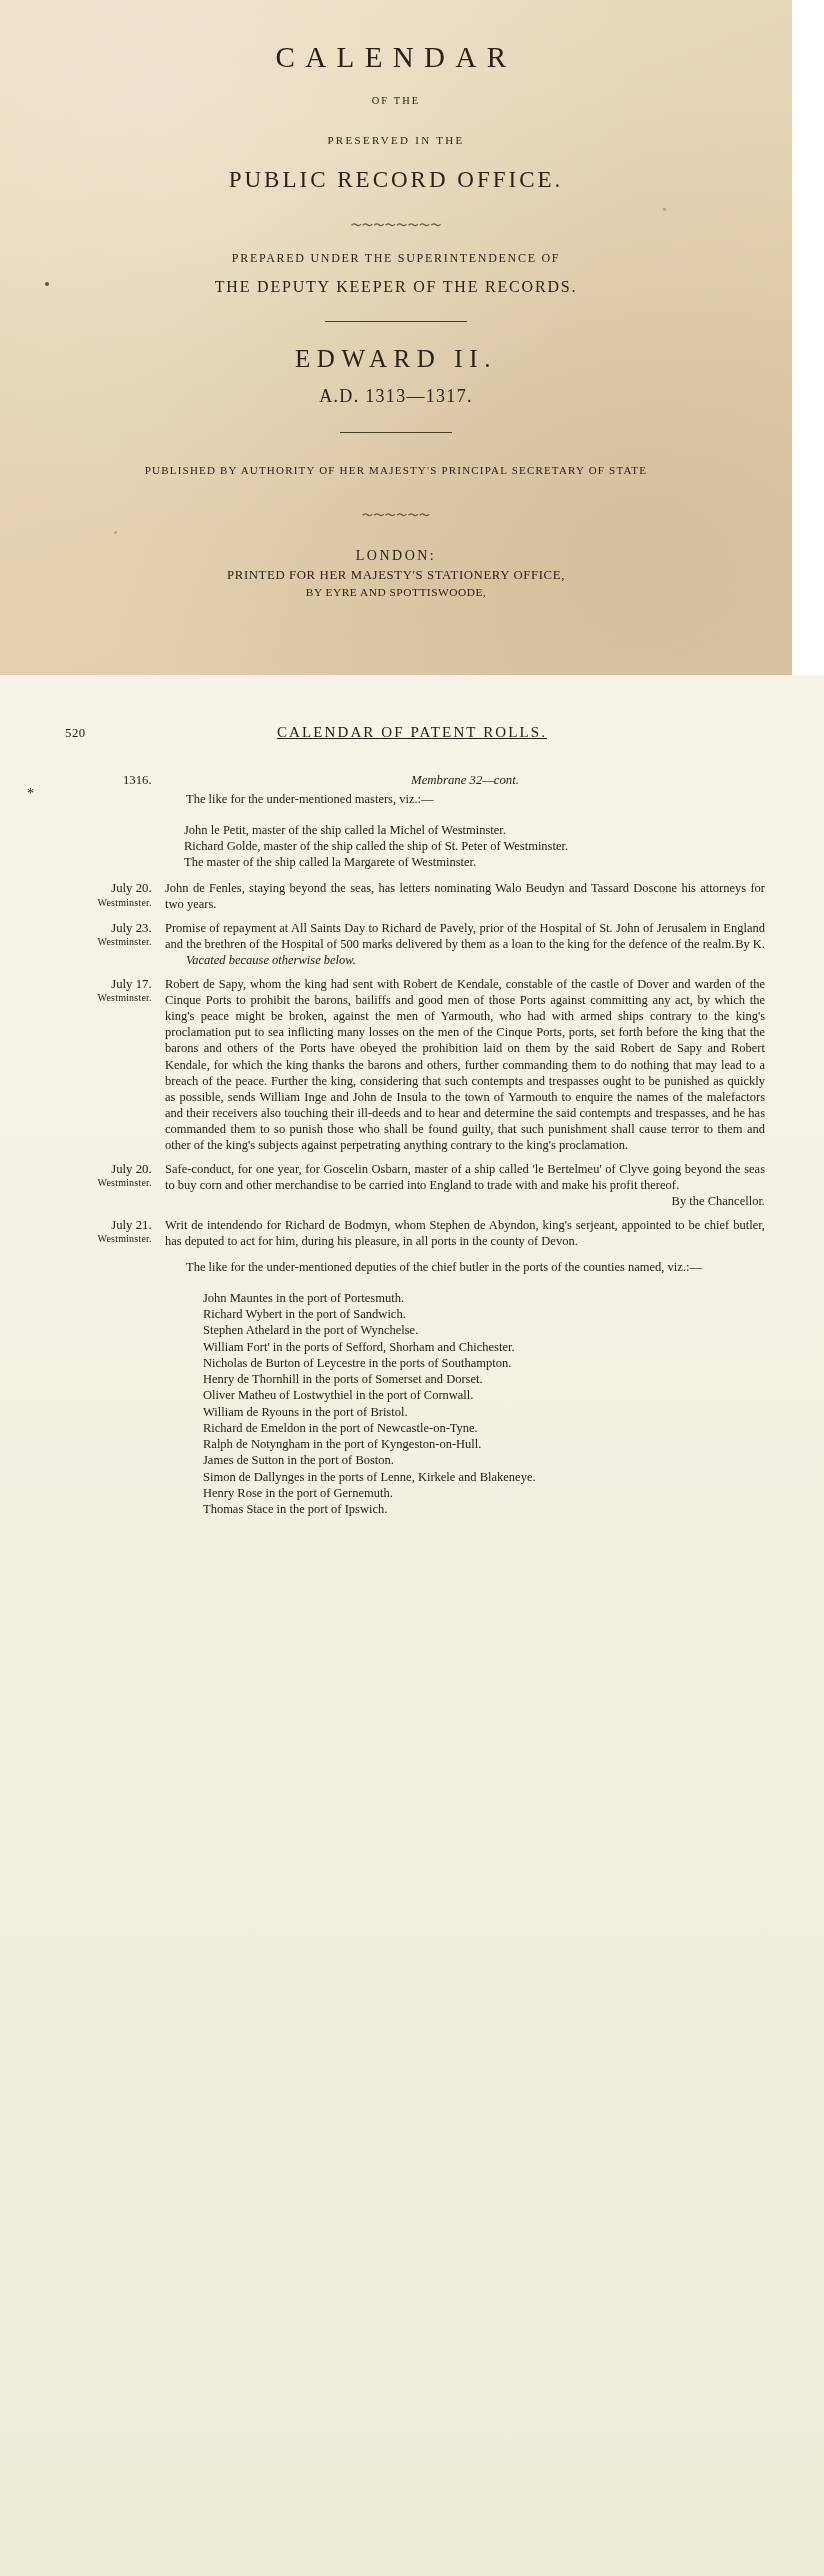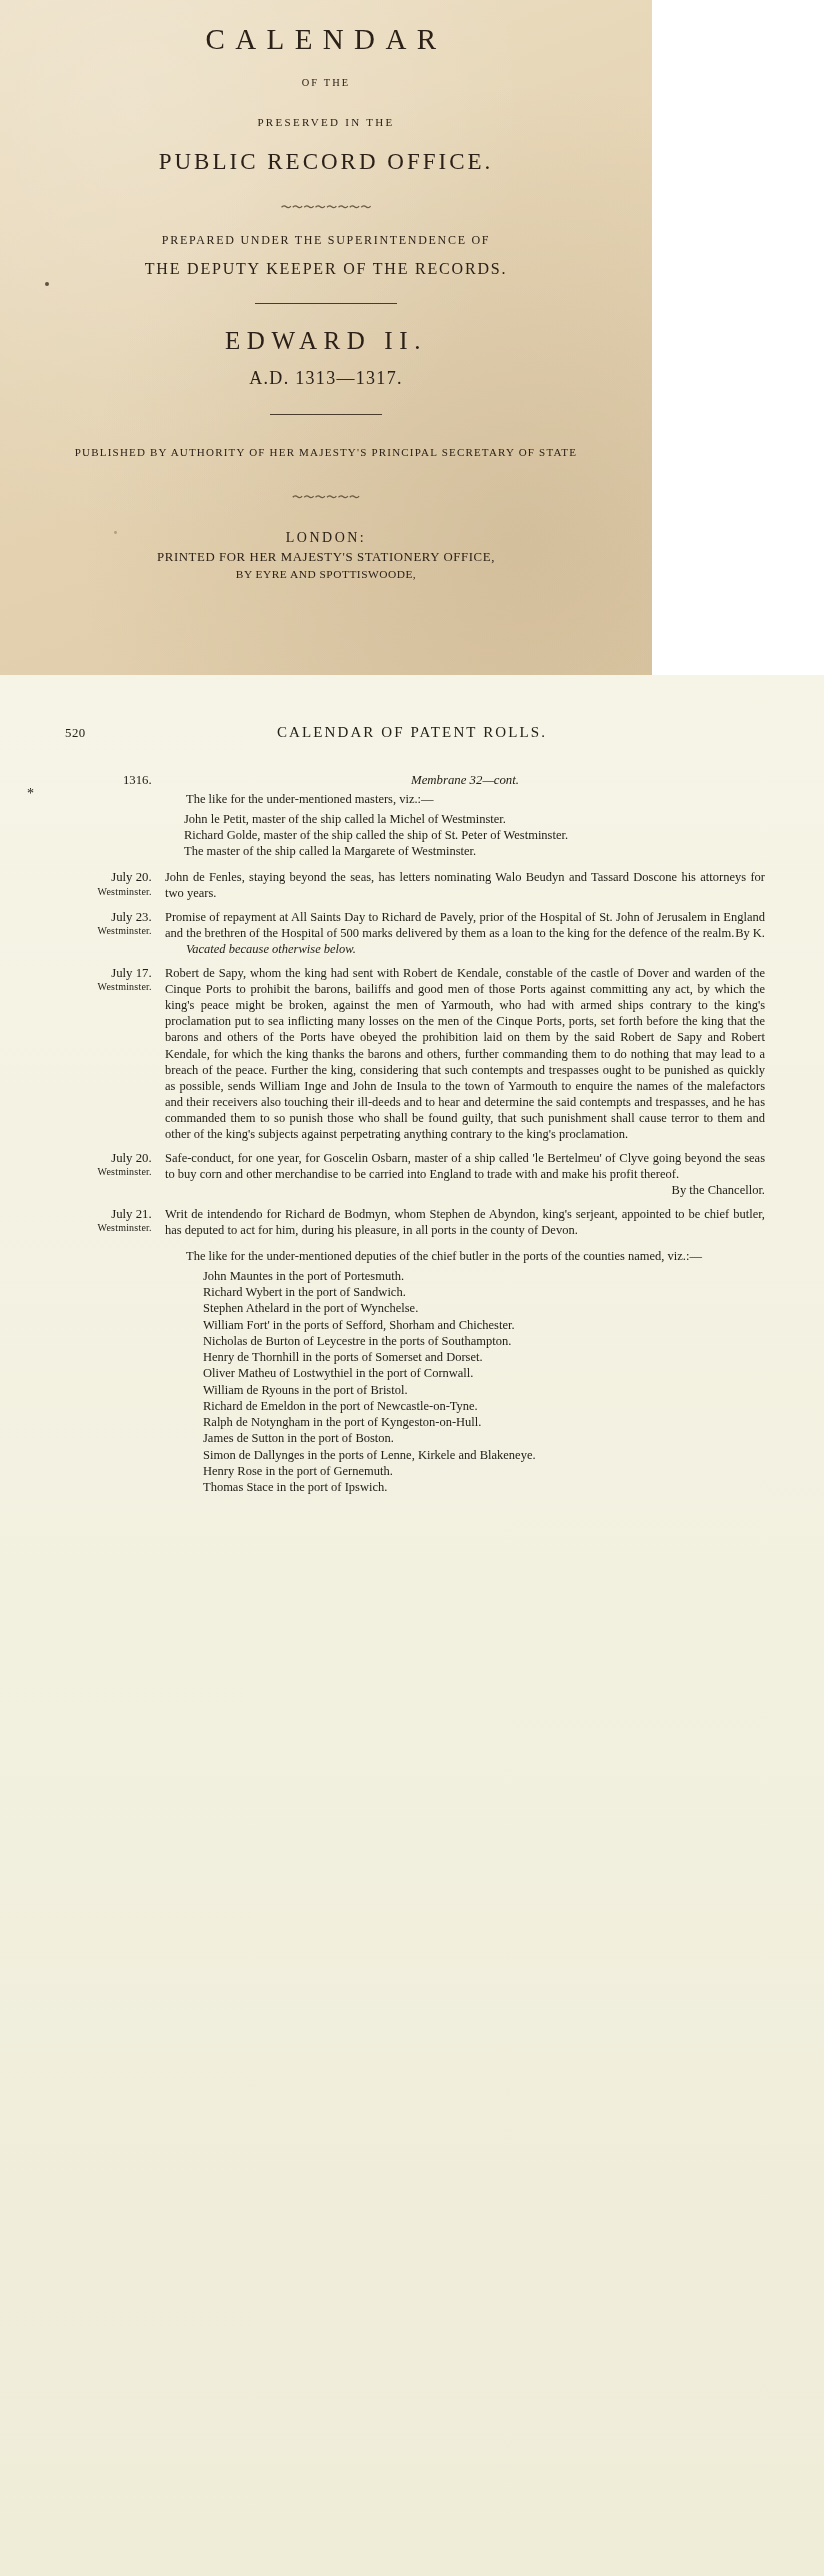--- a/index.html
+++ b/index.html
@@ -7,31 +7,31 @@
     padding: 0;
     background: #ffffff;
   }
   body {
     width: 824px;
     font-family: "Liberation Serif", serif;
   }
 
   
   .title-page {
-    width: 652px;
+    width: 792px;
     height: 675px;
     box-sizing: border-box;
     background: #e8d9bd;
     background-image:
       radial-gradient(ellipse at 20% 15%, rgba(255,255,255,0.22), rgba(255,255,255,0) 55%),
       radial-gradient(ellipse at 80% 80%, rgba(140,110,70,0.16), rgba(140,110,70,0) 60%),
       linear-gradient(160deg, #ecdfc4 0%, #e5d4b4 45%, #dfcba8 100%);
     color: #2b2118;
     position: relative;
-    padding-top: 12px;
+    padding-top: 30px;
     overflow: hidden;
   }
   .title-page .line {
     text-align: center;
     font-family: "Liberation Serif", serif;
   }
   .tp-main-title {
     font-size: 29px;
     letter-spacing: 10.4px;
     margin-top: 11.4px;
@@ -150,20 +150,21 @@
     position: absolute;
     left: 6px;
     top: 1.9px;
     font-size: 12.8px;
     letter-spacing: 0.5px;
   }
   .running-title {
     text-align: center;
     font-size: 15px;
     letter-spacing: 2.1px;
+    text-decoration: underline;
   }
 
   .content {
     margin-top: 21px;
   }
   .entry {
     display: flex;
     align-items: flex-start;
     margin-bottom: 7.6px;
   }
@@ -203,21 +204,21 @@
     left: -32px;
     top: 13.3px;
     font-size: 14px;
   }
   .vacated {
     display: block;
     text-indent: 21px;
     font-style: italic;
   }
   .namelist {
-    margin-top: 4px;
+    margin-top: 15px;
     padding-left: 38px;
   }
   .namelist div {
     line-height: 1.30;
     font-size: 12.5px;
   }
 </style>
 </head>
 <body>
 

